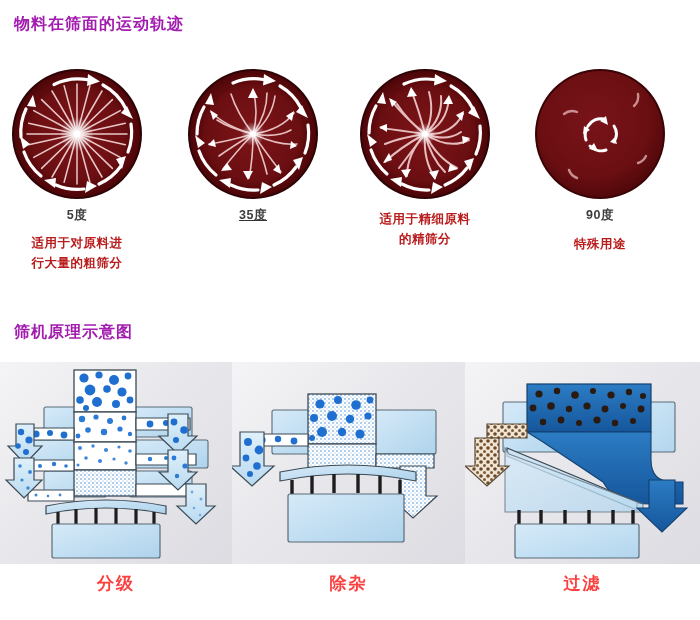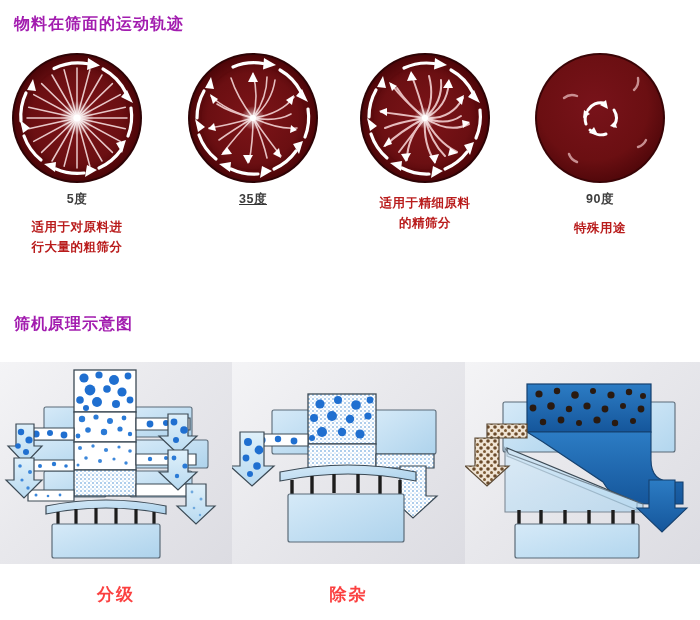--- a/index.html
+++ b/index.html
@@ -20,33 +20,33 @@
   .section-title {
     position: absolute;
     left: 14px;
     font-size: 16px;
     font-weight: 600;
     letter-spacing: 1px;
     color: #a21caf;
     white-space: nowrap;
   }
   #title-motion { top: 14px; }
-  #title-principle { top: 314px; }
+  #title-principle { top: 322px; }
 
   
   .motion-row {
     position: absolute;
     top: 52px;
     left: 0;
     width: 700px;
     height: 200px;
   }
   .motion-cell {
     position: absolute;
-    top: 0;
+    top: 16px;
     width: 150px;
     text-align: center;
   }
   .circle-wrap {
     width: 132px;
     height: 132px;
     margin: 0 auto;
     position: relative;
   }
   .circle-wrap svg {
@@ -92,21 +92,20 @@
   .panel svg { display: block; width: 100%; height: 100%; }
 
   
   .captions {
     position: absolute;
     top: 572px;
     left: 0;
     width: 700px;
     height: 34px;
     display: flex;
-    align-items: flex-end;
   }
   .caption {
     text-align: center;
     font-size: 17px;
     font-weight: 700;
     letter-spacing: 2px;
     color: #fb4040;
   }
   .caption:nth-child(1) { width: 232px; }
   .caption:nth-child(2) { width: 233px; }
@@ -690,13 +689,14 @@
       </g>
       <rect x="50" y="162" width="124" height="34" rx="2" fill="url(#bodyg3)" stroke="#5b6b78" stroke-width="1.2"></rect>
     </svg>
   </div>
 
 </div>
 
 <div class="captions">
   <div class="caption">分级</div>
   <div class="caption">除杂</div>
+  <div class="caption">过滤</div>
 </div>
 
 </body></html>

